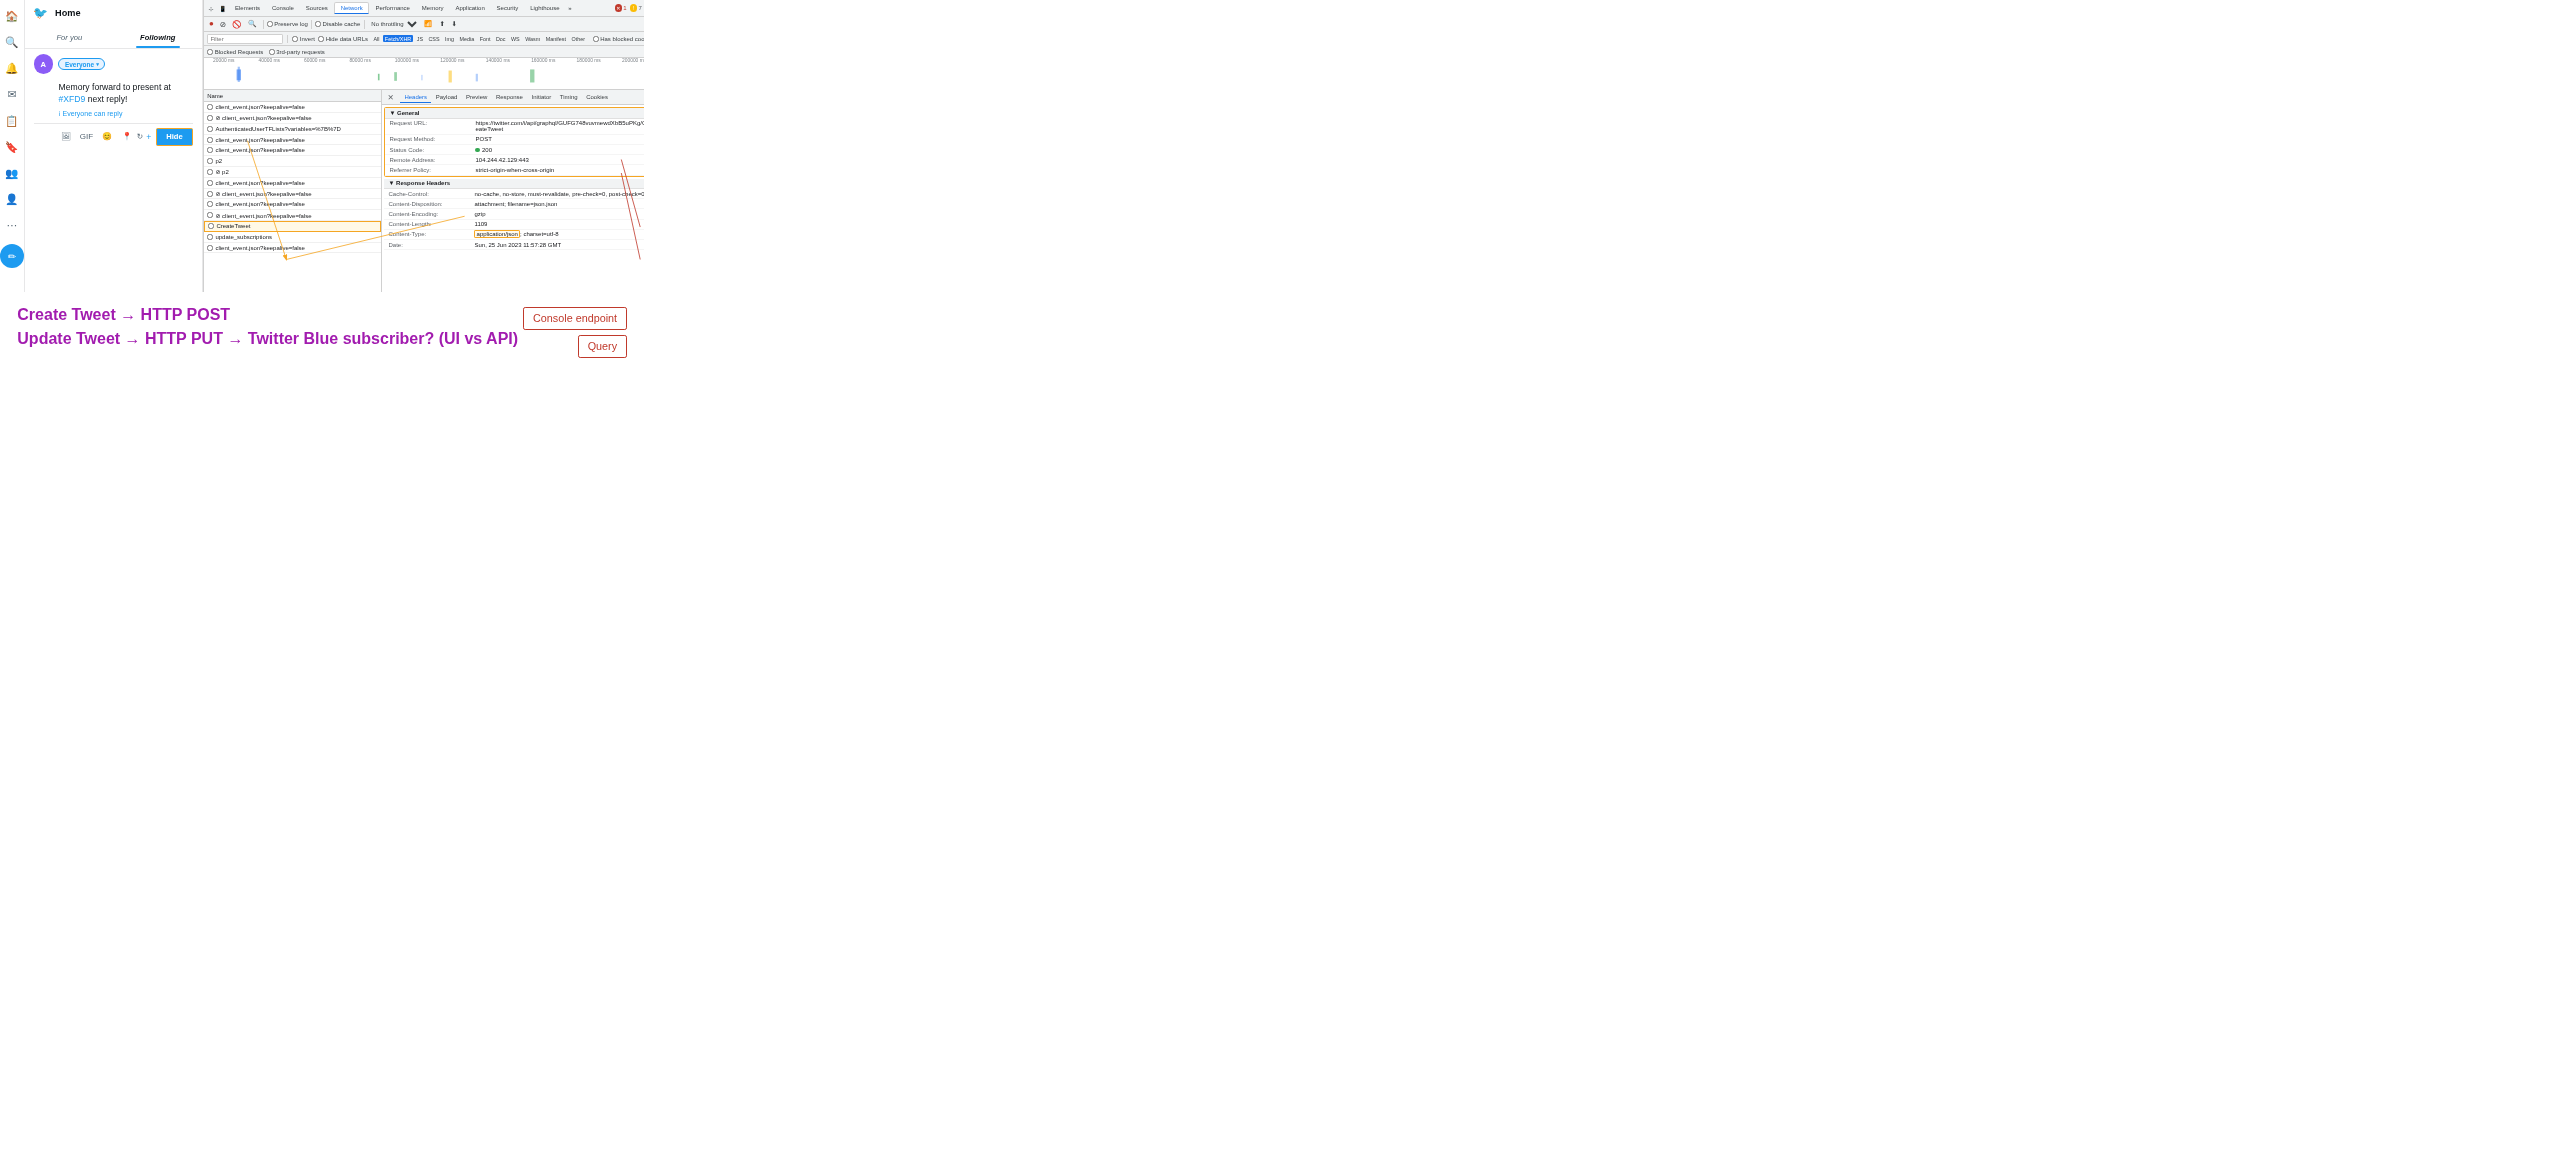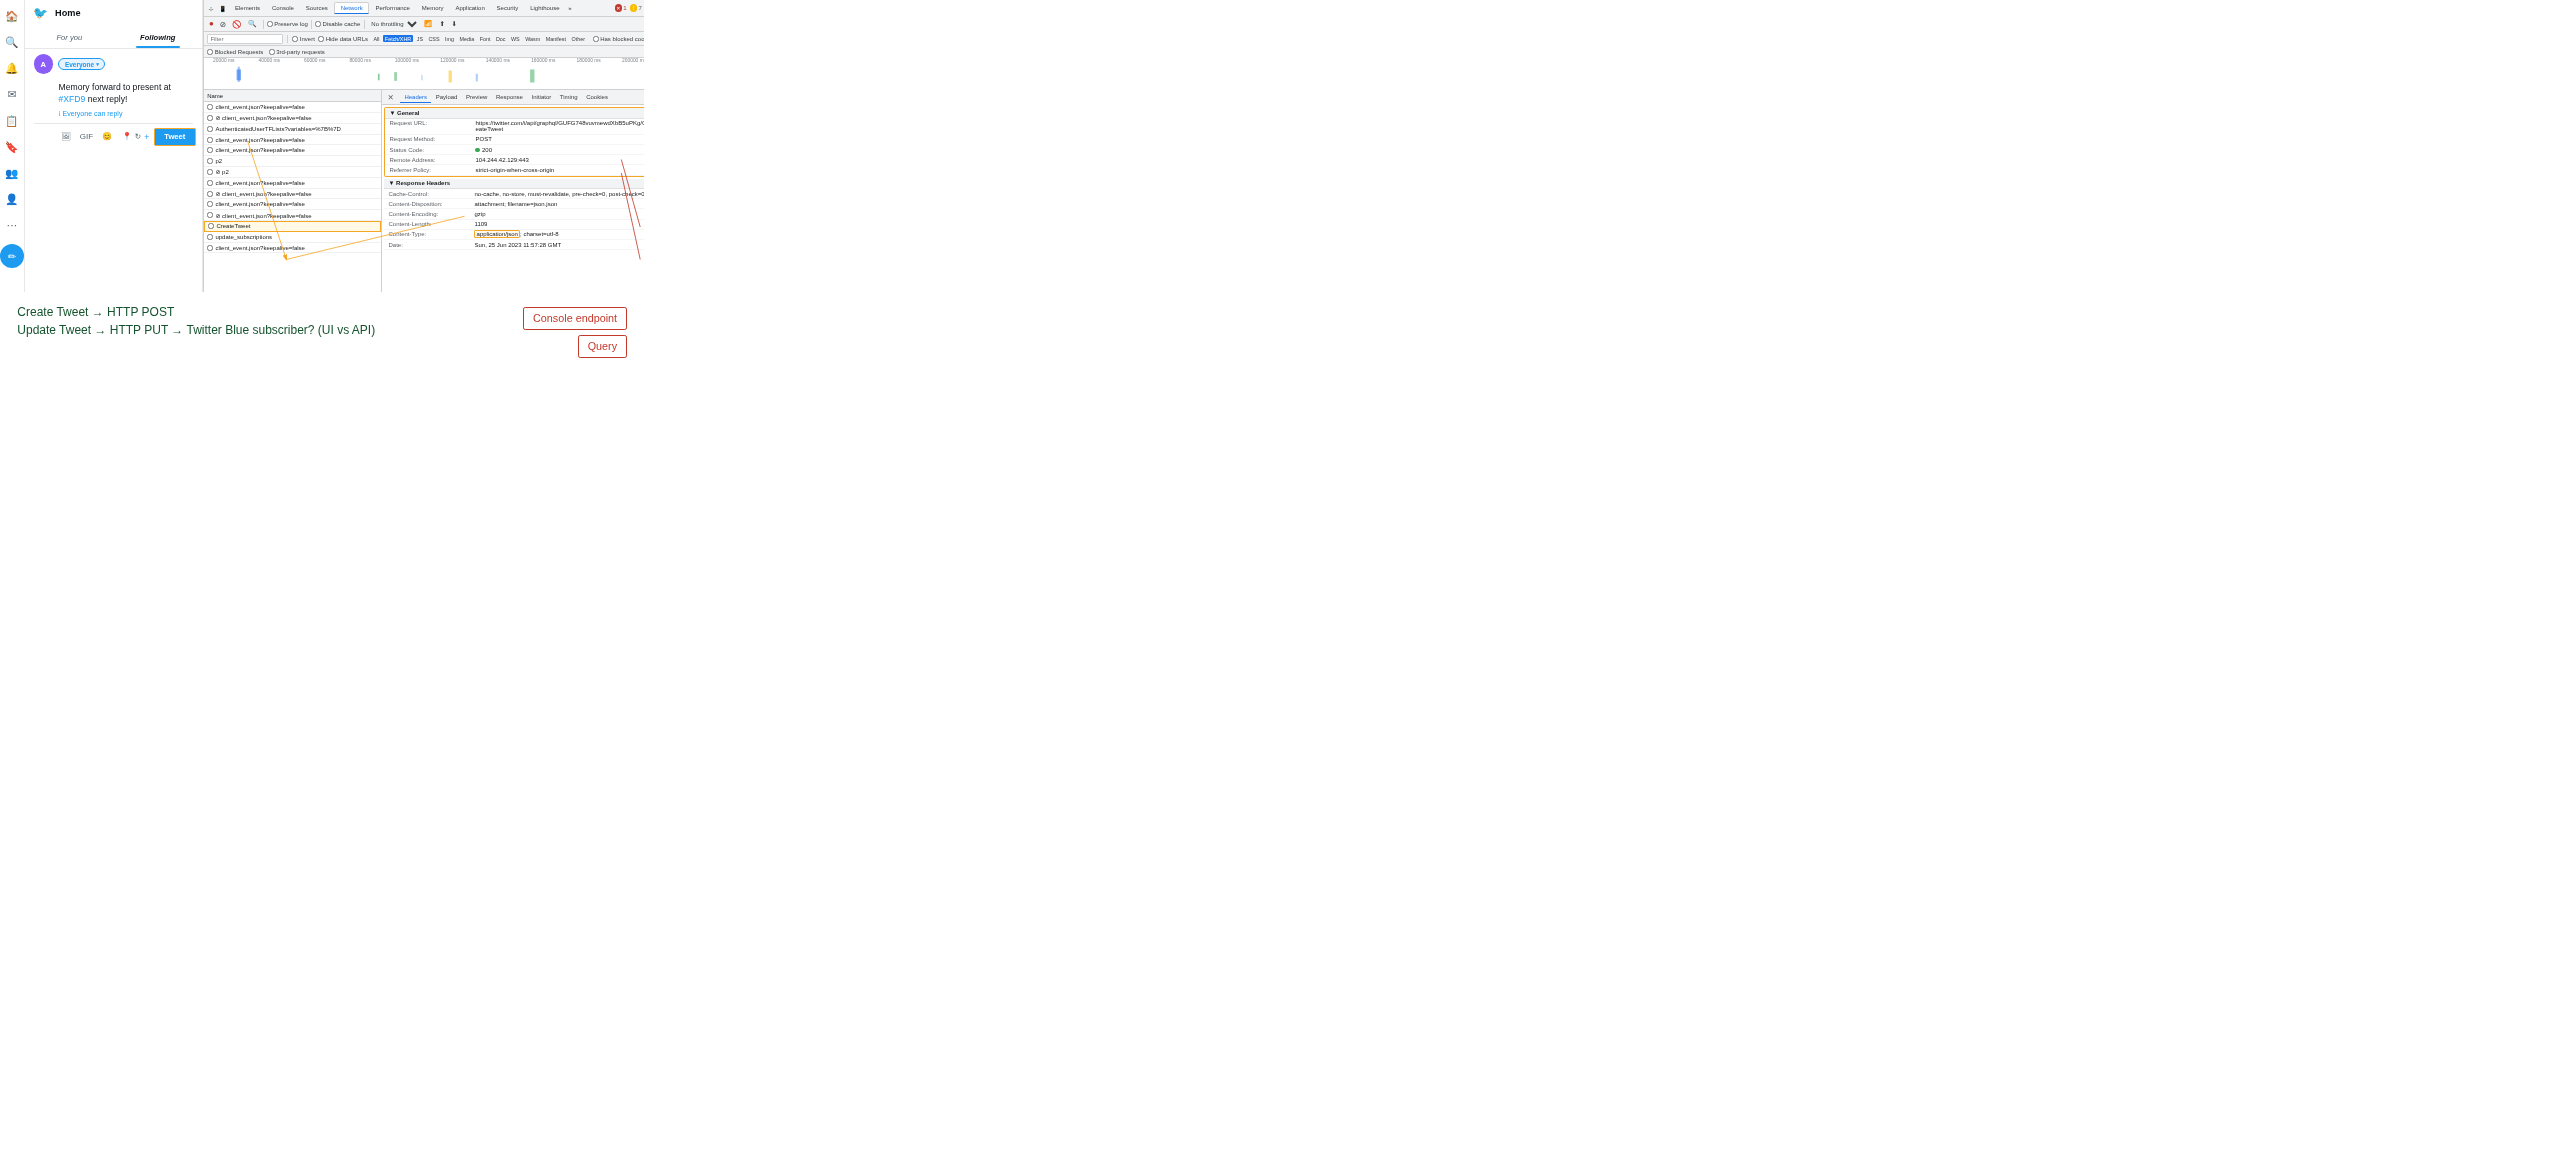--- a/index.html
+++ b/index.html
@@ -81,21 +81,21 @@
     .detail-tab.active { border-bottom: 1.1px solid #1a73e8; color: #1a73e8; }
     .close-btn { margin-left: auto; background: none; border: none; cursor: pointer; font-size: 7.6px; color: #5f6368; padding: 1.1px 3.2px; }
     .section-header { background: #f1f3f4; padding: 1.6px 4.3px; font-size: 6px; font-weight: 600; color: #202124; border-bottom: 0.5px solid #e0e0e0; display: flex; align-items: center; gap: 2.2px; cursor: pointer; }
     .detail-row { display: flex; padding: 1.6px 4.3px; border-bottom: 0.5px solid #f5f5f5; font-size: 6px; }
     .detail-key { color: #5f6368; min-width: 86px; flex-shrink: 0; }
     .detail-val { color: #202124; flex: 1; word-break: break-all; }
     .status-dot { display: inline-block; width: 4.3px; height: 4.3px; border-radius: 50%; background: #34a853; margin-right: 2.2px; vertical-align: middle; }
 
     
     .bottom-annotation { display: flex; align-items: flex-start; justify-content: space-between; padding: 10.8px 17.3px; }
-    .bottom-text { font-size: 12px; color: #14532d; line-height: 1.5; font-weight: 400; }
+    .bottom-text { font-size: 16px; color: #a21caf; line-height: 1.5; font-weight: 700; }
     .annotation-boxes { display: flex; flex-direction: column; gap: 5.4px; align-items: flex-end; margin-top: 4.3px; }
     .annotation-box { border: 1.1px solid #c0392b; border-radius: 2.2px; padding: 4.3px 8.6px; font-size: 10.8px; font-weight: 400; color: #c0392b; background: #fff; }
 
     
     .orange-box { border: 1.1px solid #f5a623; border-radius: 1.6px; }
 
     
     ::-webkit-scrollbar { width: 3.2px; height: 3.2px; }
     ::-webkit-scrollbar-track { background: #f1f3f4; }
     ::-webkit-scrollbar-thumb { background: #d0d0d0; border-radius: 1.6px; }
@@ -146,21 +146,21 @@
         </div>
         <div class="tweet-actions-row">
           <div class="tweet-action-icons">
             <div class="tweet-action-icon">🖼</div>
             <div class="tweet-action-icon">GIF</div>
             <div class="tweet-action-icon">😊</div>
             <div class="tweet-action-icon">📍</div>
           </div>
           <span class="refresh-icon">↻</span>
           <span class="plus-icon">+</span>
-          <button class="tweet-button orange-box">Tweet</button>
+          <button class="tweet-button orange-box">Hide</button>
         </div>
       </div>
     </div>
 
     <div class="devtools-panel">
 
       <div class="devtools-tabs">
         <button class="icon-btn" style="font-size:6px;">⊹</button>
         <button class="icon-btn" style="font-size:6px;">📱</button>
         <div class="devtools-tab">Elements</div>

